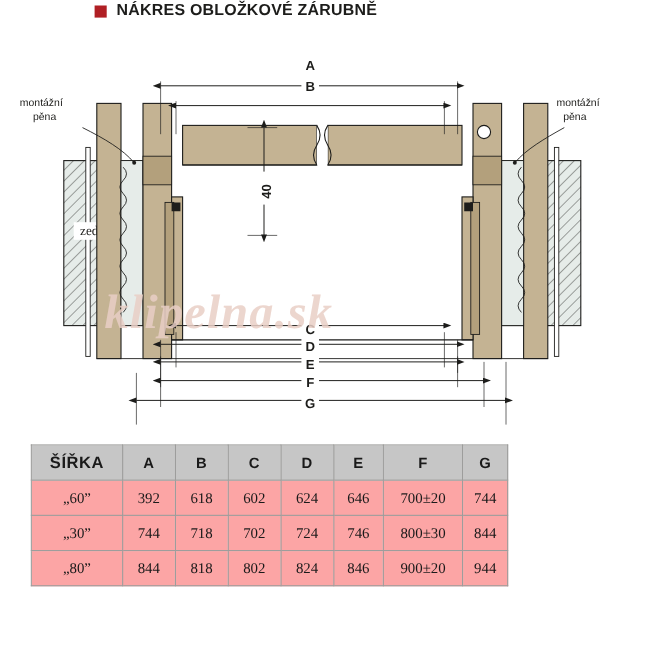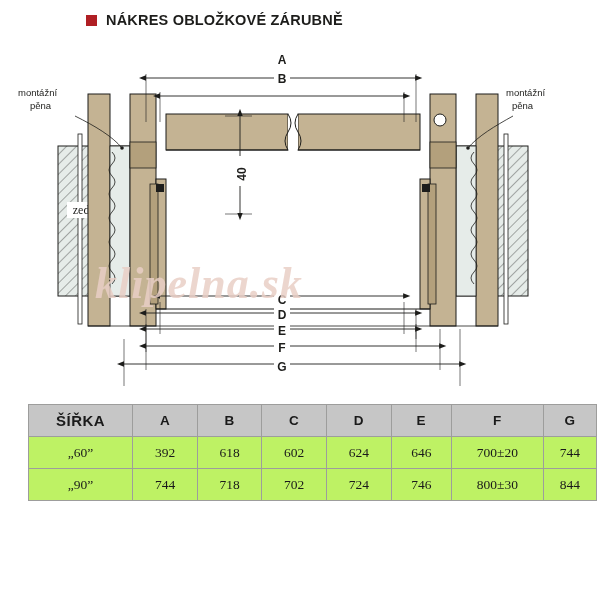--- a/index.html
+++ b/index.html
@@ -6,21 +6,21 @@
   body{
     width:600px;height:600px;
     background:#ffffff;
     font-family:"Liberation Sans", sans-serif;
     color:#1a1a1a;
     overflow:hidden;
     position:relative;
   }
   
   .title-row{
-    position:absolute;left:86px;top:12px;
+    position:absolute;left:86px;top:2px;
     display:flex;align-items:center;gap:9px;
   }
   .title-square{
     width:11px;height:11px;background:#b01f24;display:block;
   }
   .title-text{
     font-size:14.5px;font-weight:bold;letter-spacing:.2px;color:#1d1d1b;
   }
   
   .drawing{
@@ -45,29 +45,29 @@
     font-family:"Liberation Serif", serif;
     font-size:44px;font-style:italic;font-weight:bold;
     color:#e9cfc6;opacity:.85;letter-spacing:1px;
     pointer-events:none;user-select:none;
   }
   
   .tbl-wrap{
     position:absolute;left:28px;top:404px;width:545px;
   }
   table{
-    border-collapse:collapse;width:569px;
+    border-collapse:collapse;width:434px;
     font-family:"Liberation Serif", serif;
     font-size:13.5px;
   }
   th,td{
     border:1px solid #9d9d9c;
     text-align:center;
     padding:0;height:31px;
-    background:#bef264;
+    background:#fca5a5;
   }
   thead th{
     background:#c6c6c6;
     font-family:"Liberation Sans", sans-serif;
     font-weight:bold;
     font-size:13.5px;
     letter-spacing:.5px;
   }
   thead th.first{
     font-size:15px;
@@ -277,24 +277,34 @@
       <td class="first">„60”</td>
       <td>392</td>
       <td>618</td>
       <td>602</td>
       <td>624</td>
       <td>646</td>
       <td>700±20</td>
       <td>744</td>
     </tr>
     <tr>
-      <td class="first">„90”</td>
+      <td class="first">„30”</td>
       <td>744</td>
       <td>718</td>
       <td>702</td>
       <td>724</td>
       <td>746</td>
       <td>800±30</td>
       <td>844</td>
     </tr>
+    <tr>
+      <td class="first">„80”</td>
+      <td>844</td>
+      <td>818</td>
+      <td>802</td>
+      <td>824</td>
+      <td>846</td>
+      <td>900±20</td>
+      <td>944</td>
+    </tr>
   </tbody>
 </table>
 </div>
 
 </body></html>

